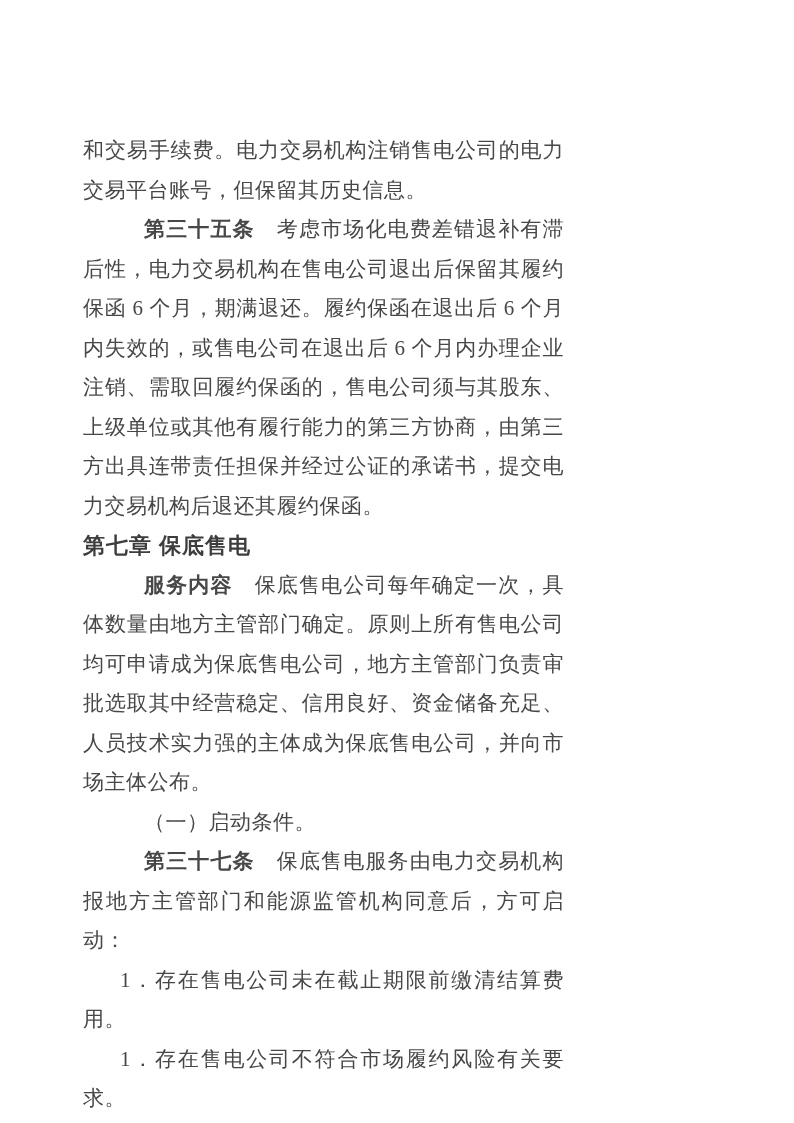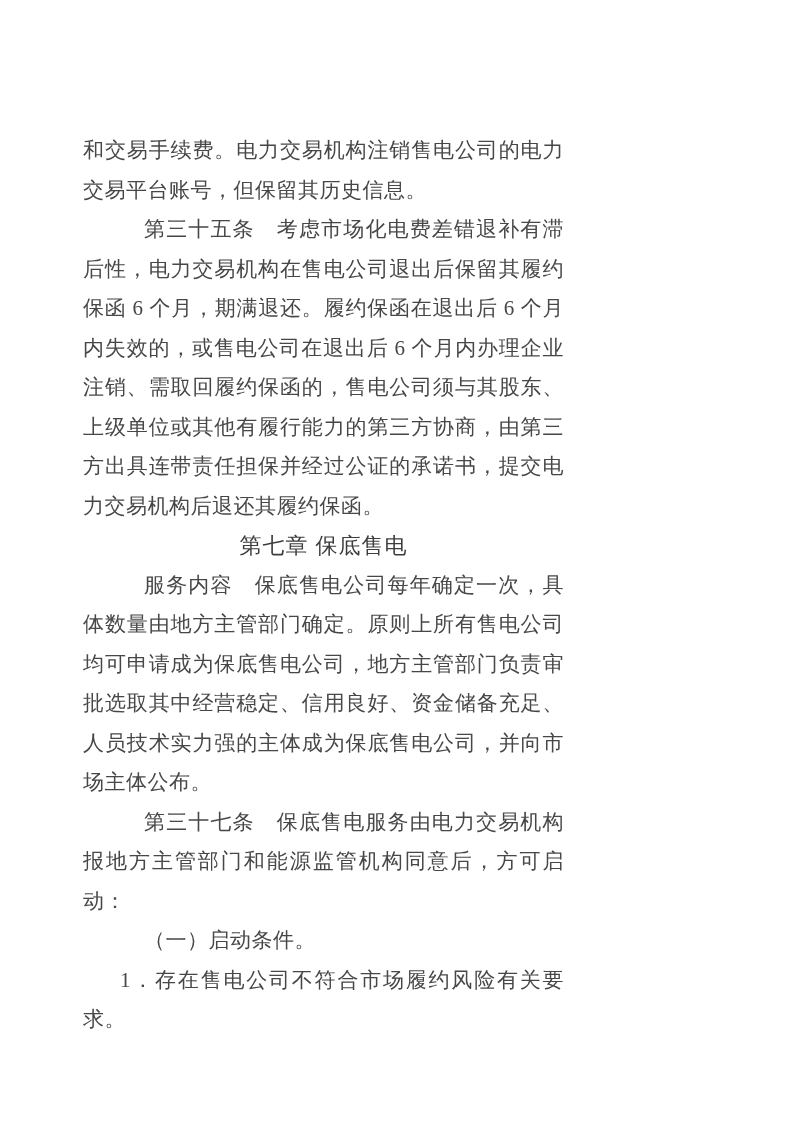--- a/index.html
+++ b/index.html
@@ -36,37 +36,37 @@
     text-indent: 61px;
   }
   .para.flush {
     text-indent: 0;
   }
   .para.item {
     text-indent: 37px;
   }
   .para.heading {
     text-indent: 0;
-    text-align: center;
     font-family: "Liberation Sans", "DejaVu Sans", sans-serif;
     font-size: 22px;
     font-weight: bold;
     letter-spacing: 1px;
     color: #3d3d3d;
   }
   .bold {
-    font-weight: normal;
+    font-weight: bold;
   }
 </style>
 </head>
 <body>
 
 <div class="page">
   <div class="content">
       <div class="para flush"><span>和交易手续费。电力交易机构注销售电公司的电力交易平台账号，但保留其历史信息。</span></div>
       <div class="para indent"><span class="bold">第三十五条</span><span>　考虑市场化电费差错退补有滞后性，电力交易机构在售电公司退出后保留其履约保函 6 个月，期满退还。履约保函在退出后 6 个月内失效的，或售电公司在退出后 6 个月内办理企业注销、需取回履约保函的，售电公司须与其股东、上级单位或其他有履行能力的第三方协商，由第三方出具连带责任担保并经过公证的承诺书，提交电力交易机构后退还其履约保函。</span></div>
       <div class="para heading"><span class="bold">第七章 保底售电</span></div>
       <div class="para indent"><span class="bold">服务内容</span><span>　保底售电公司每年确定一次，具体数量由地方主管部门确定。原则上所有售电公司均可申请成为保底售电公司，地方主管部门负责审批选取其中经营稳定、信用良好、资金储备充足、人员技术实力强的主体成为保底售电公司，并向市场主体公布。</span></div>
+      <div class="para indent"><span>（一）启动条件。</span></div>
       <div class="para indent"><span class="bold">第三十七条</span><span>　保底售电服务由电力交易机构报地方主管部门和能源监管机构同意后，方可启动：</span></div>
-      <div class="para indent"><span>（一）启动条件。</span></div>
+      <div class="para item"><span>1．存在售电公司未在截止期限前缴清结算费用。</span></div>
       <div class="para item"><span>1．存在售电公司不符合市场履约风险有关要求。</span></div>
     </div>
 </div>
 
 </body></html>

